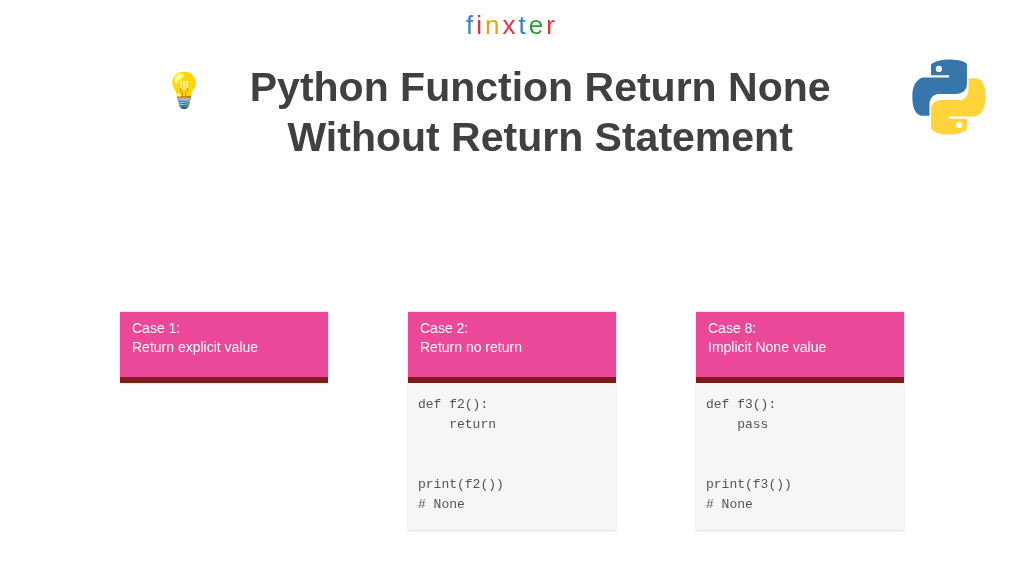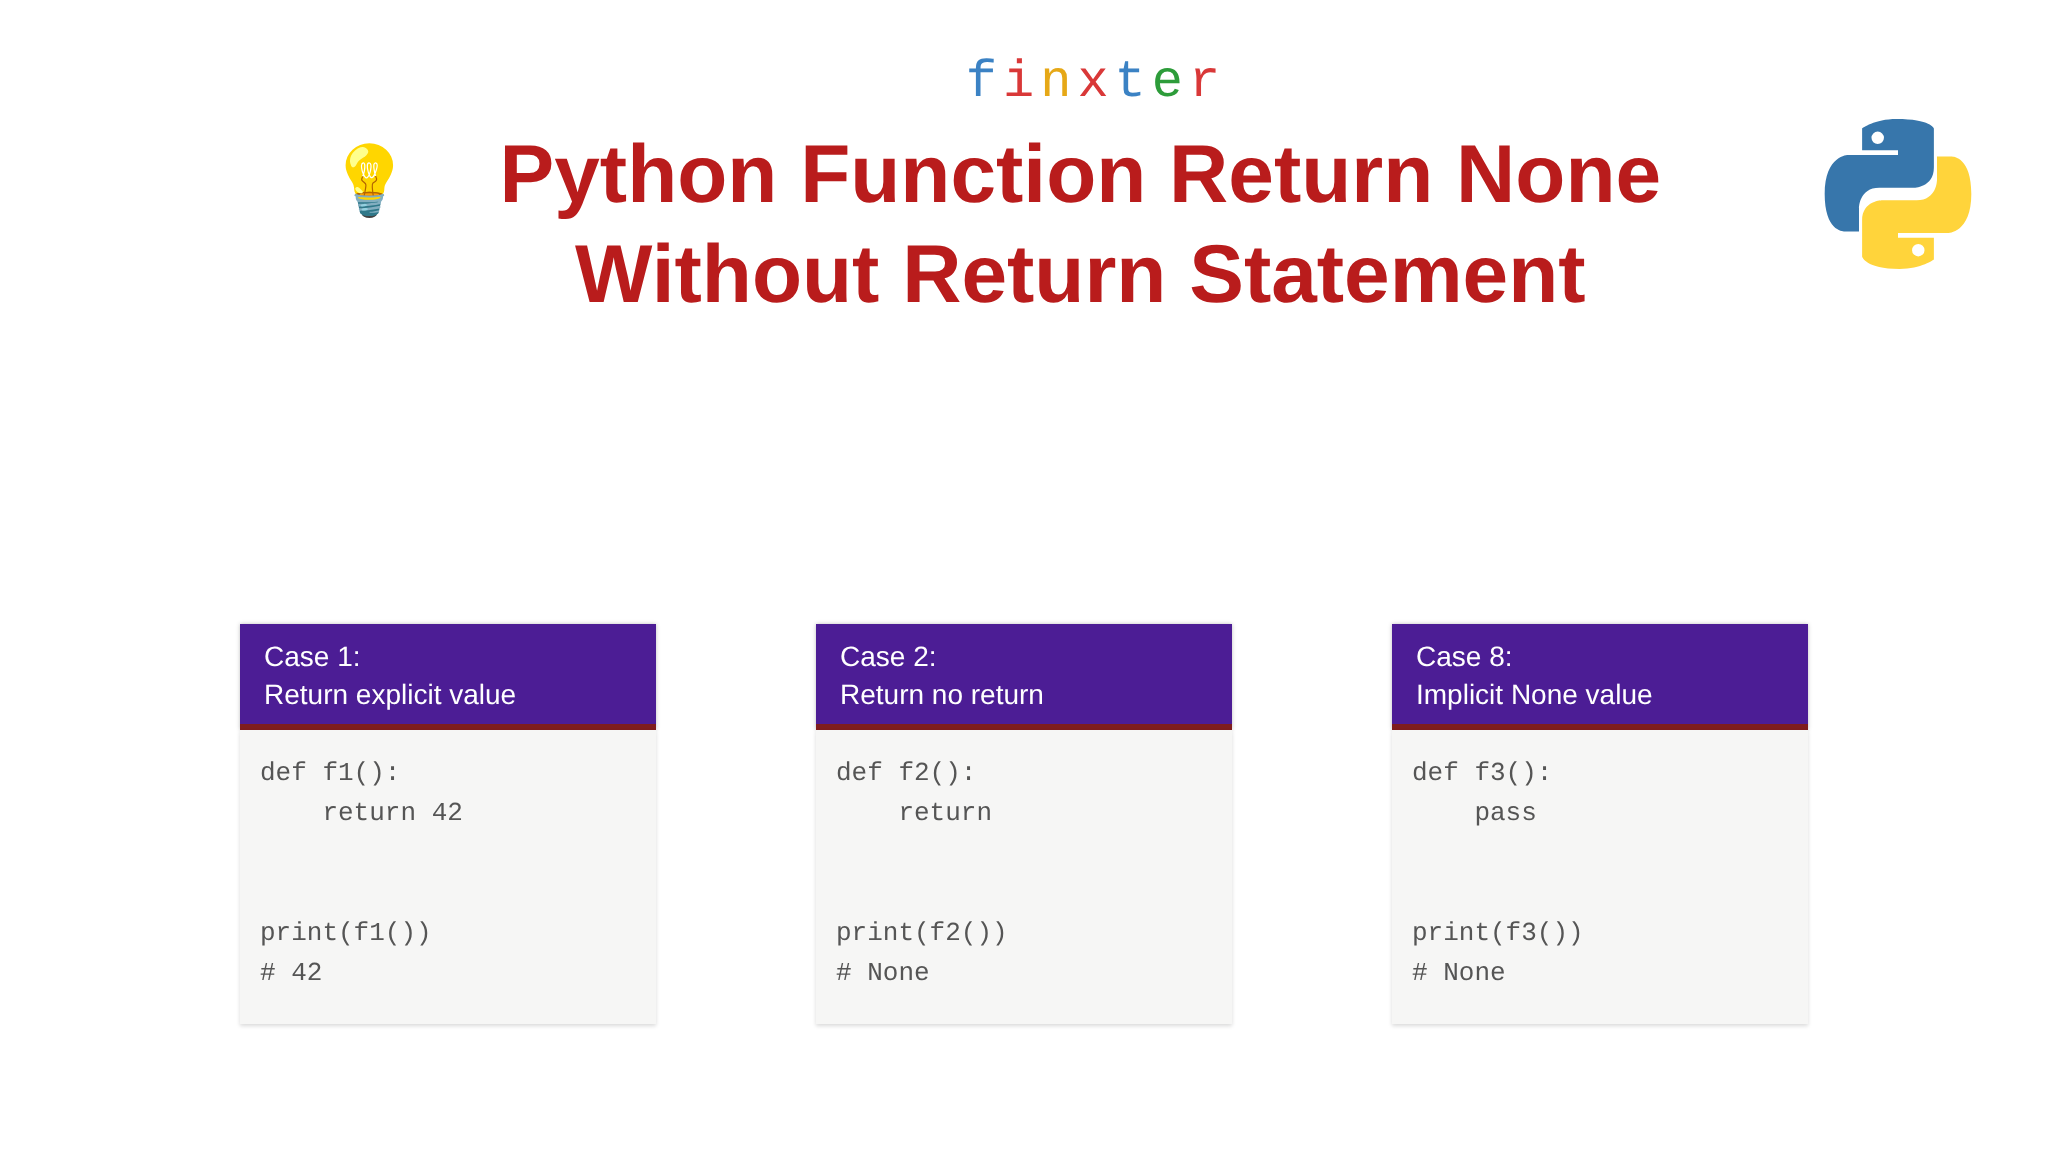--- a/index.html
+++ b/index.html
@@ -6,28 +6,27 @@
     body {
       width: 1024px;
       height: 576px;
       background: #ffffff;
       font-family: Arial, Helvetica, sans-serif;
       position: relative;
       overflow: hidden;
     }
     .brand {
       position: absolute;
-      top: 26px;
+      top: 10px;
       left: 50%;
       transform: translateX(-50%);
       font-size: 26px;
       font-weight: 500;
       letter-spacing: 3px;
-      font-family: Liberation Mono, monospace;
-      margin-left: 36px;
+      font-family: Liberation Sans, sans-serif;
     }
     .brand span:nth-child(1){ color:#3b82c4; }
     .brand span:nth-child(2){ color:#d93838; }
     .brand span:nth-child(3){ color:#e6a817; }
     .brand span:nth-child(4){ color:#d93838; }
     .brand span:nth-child(5){ color:#3b82c4; }
     .brand span:nth-child(6){ color:#2d9c3a; }
     .brand span:nth-child(7){ color:#d93838; }
     .title-row {
       position: absolute;
@@ -37,21 +36,21 @@
       justify-content: center;
     }
     .bulb {
       font-size: 34px;
       margin-right: 14px;
       margin-top: 8px;
     }
     .title {
       font-size: 41px;
       font-weight: 800;
-      color: #b91c1c;
+      color: #404040;
       line-height: 1.22;
       text-align: center;
       max-width: 640px;
     }
     .python-logo {
       position: absolute;
       top: 58px;
       right: 36px;
       width: 78px;
       height: 78px;
@@ -62,26 +61,26 @@
       top: 312px;
       left: 0; right: 0;
       display: flex;
       justify-content: center;
       gap: 80px;
     }
     .card {
       width: 208px;
     }
     .card-header {
-      background: #4c1d95;
+      background: #ec4899;
       color: #fff;
-      padding: 7px 12px 5px;
+      padding: 7px 12px 20px;
       font-size: 14px;
       line-height: 1.35;
-      border-bottom: 3px solid #7f1d1d;
+      border-bottom: 6px solid #7f1d1d;
       box-shadow: 0 0 2px rgba(0,0,0,.25);
     }
     .card-num { font-weight: 400; }
     .card-desc { font-weight: 400; }
     .card-code {
       background: #f6f6f5;
       color: #555;
       font-family: 'Courier New', monospace;
       font-size: 13px;
       padding: 12px 10px 14px;
@@ -106,26 +105,20 @@
     <path fill="#ffd43b" d="M51 98c14 0 22-6 22-6V78H50v-3h32s15 0 15-25-13-24-13-24h-9v15s0 13-13 13H40s-13 0-13 13v23s2 8 24 8zm12-8a4 4 0 110-8 4 4 0 010 8z"></path>
   </svg>
 </div>
 
 <div class="cards">
   <div class="card">
     <div class="card-header">
       <span class="card-num">Case 1</span><span>:</span><br>
       <span class="card-desc">Return explicit value</span>
     </div>
-    <div class="card-code">def f1():
-    return 42
-
-
-print(f1())
-# 42</div>
   </div>
   <div class="card">
     <div class="card-header">
       <span class="card-num">Case 2</span><span>:</span><br>
       <span class="card-desc">Return no return</span>
     </div>
     <div class="card-code">def f2():
     return
 
 

